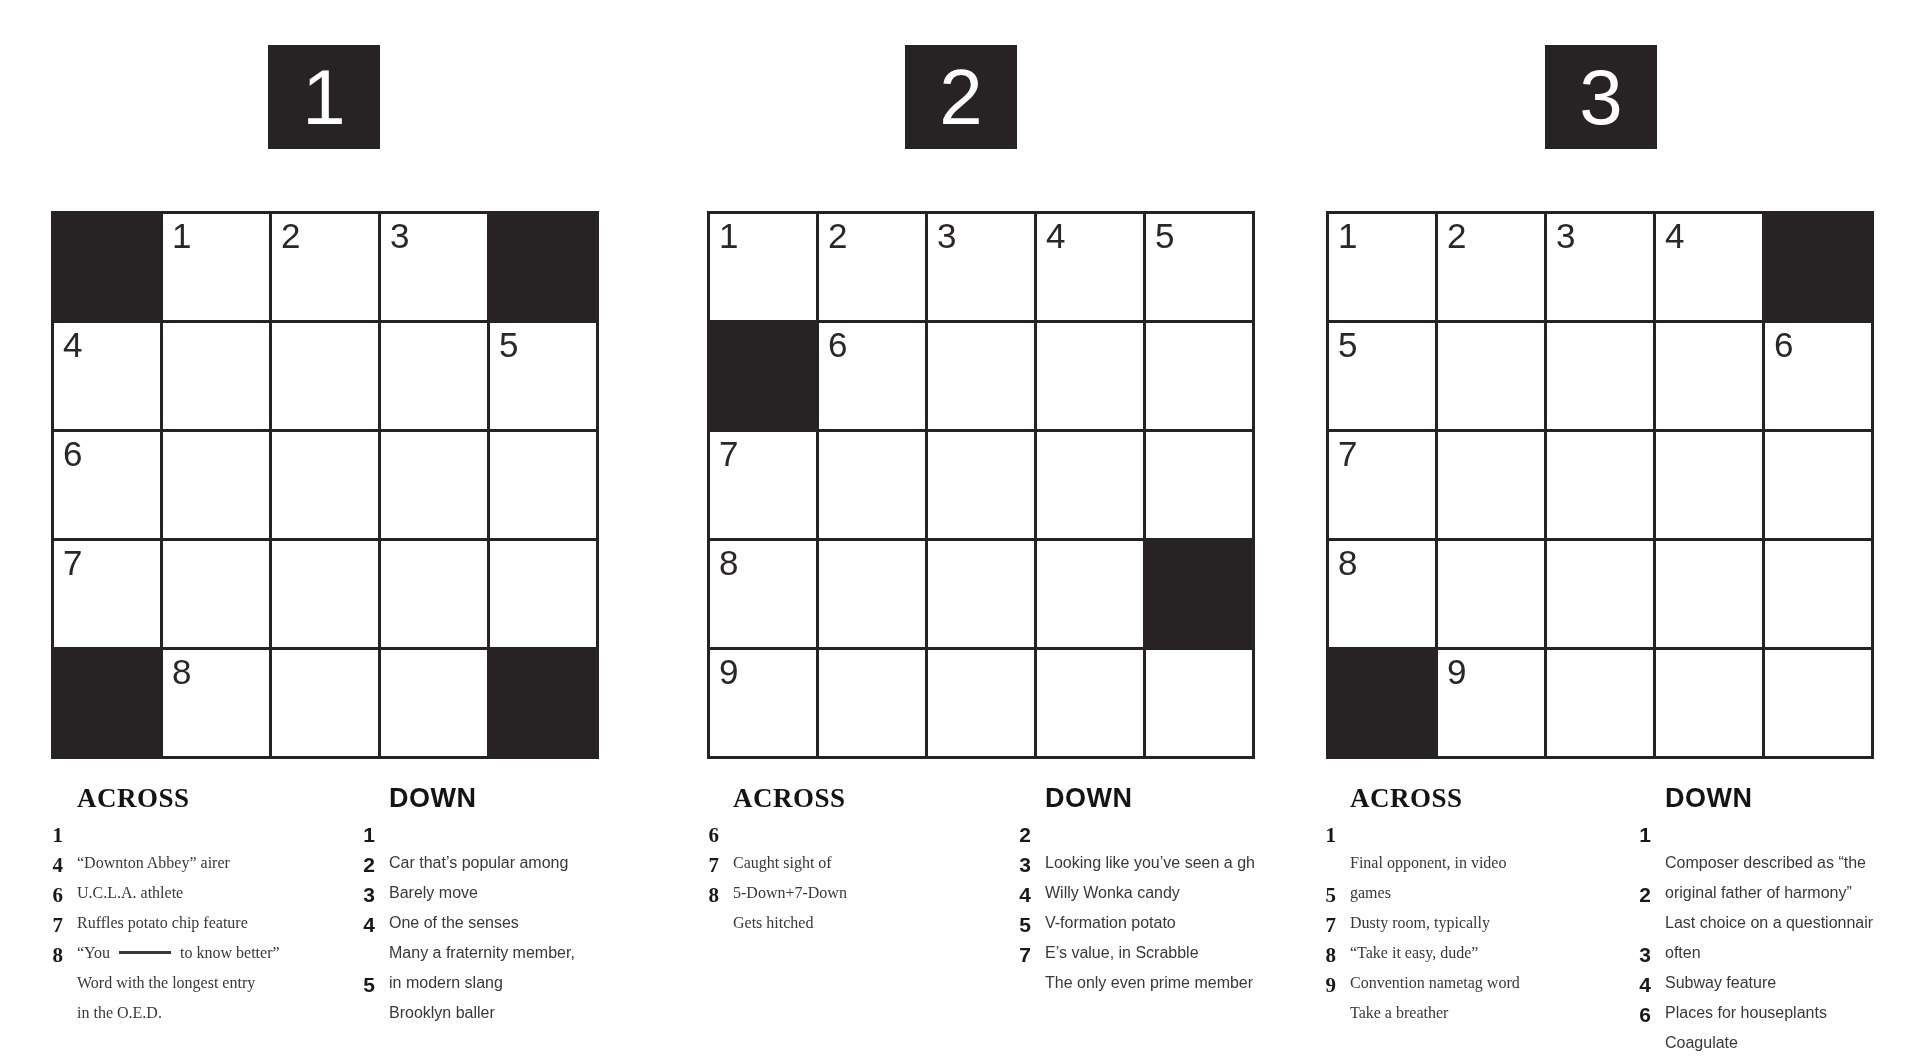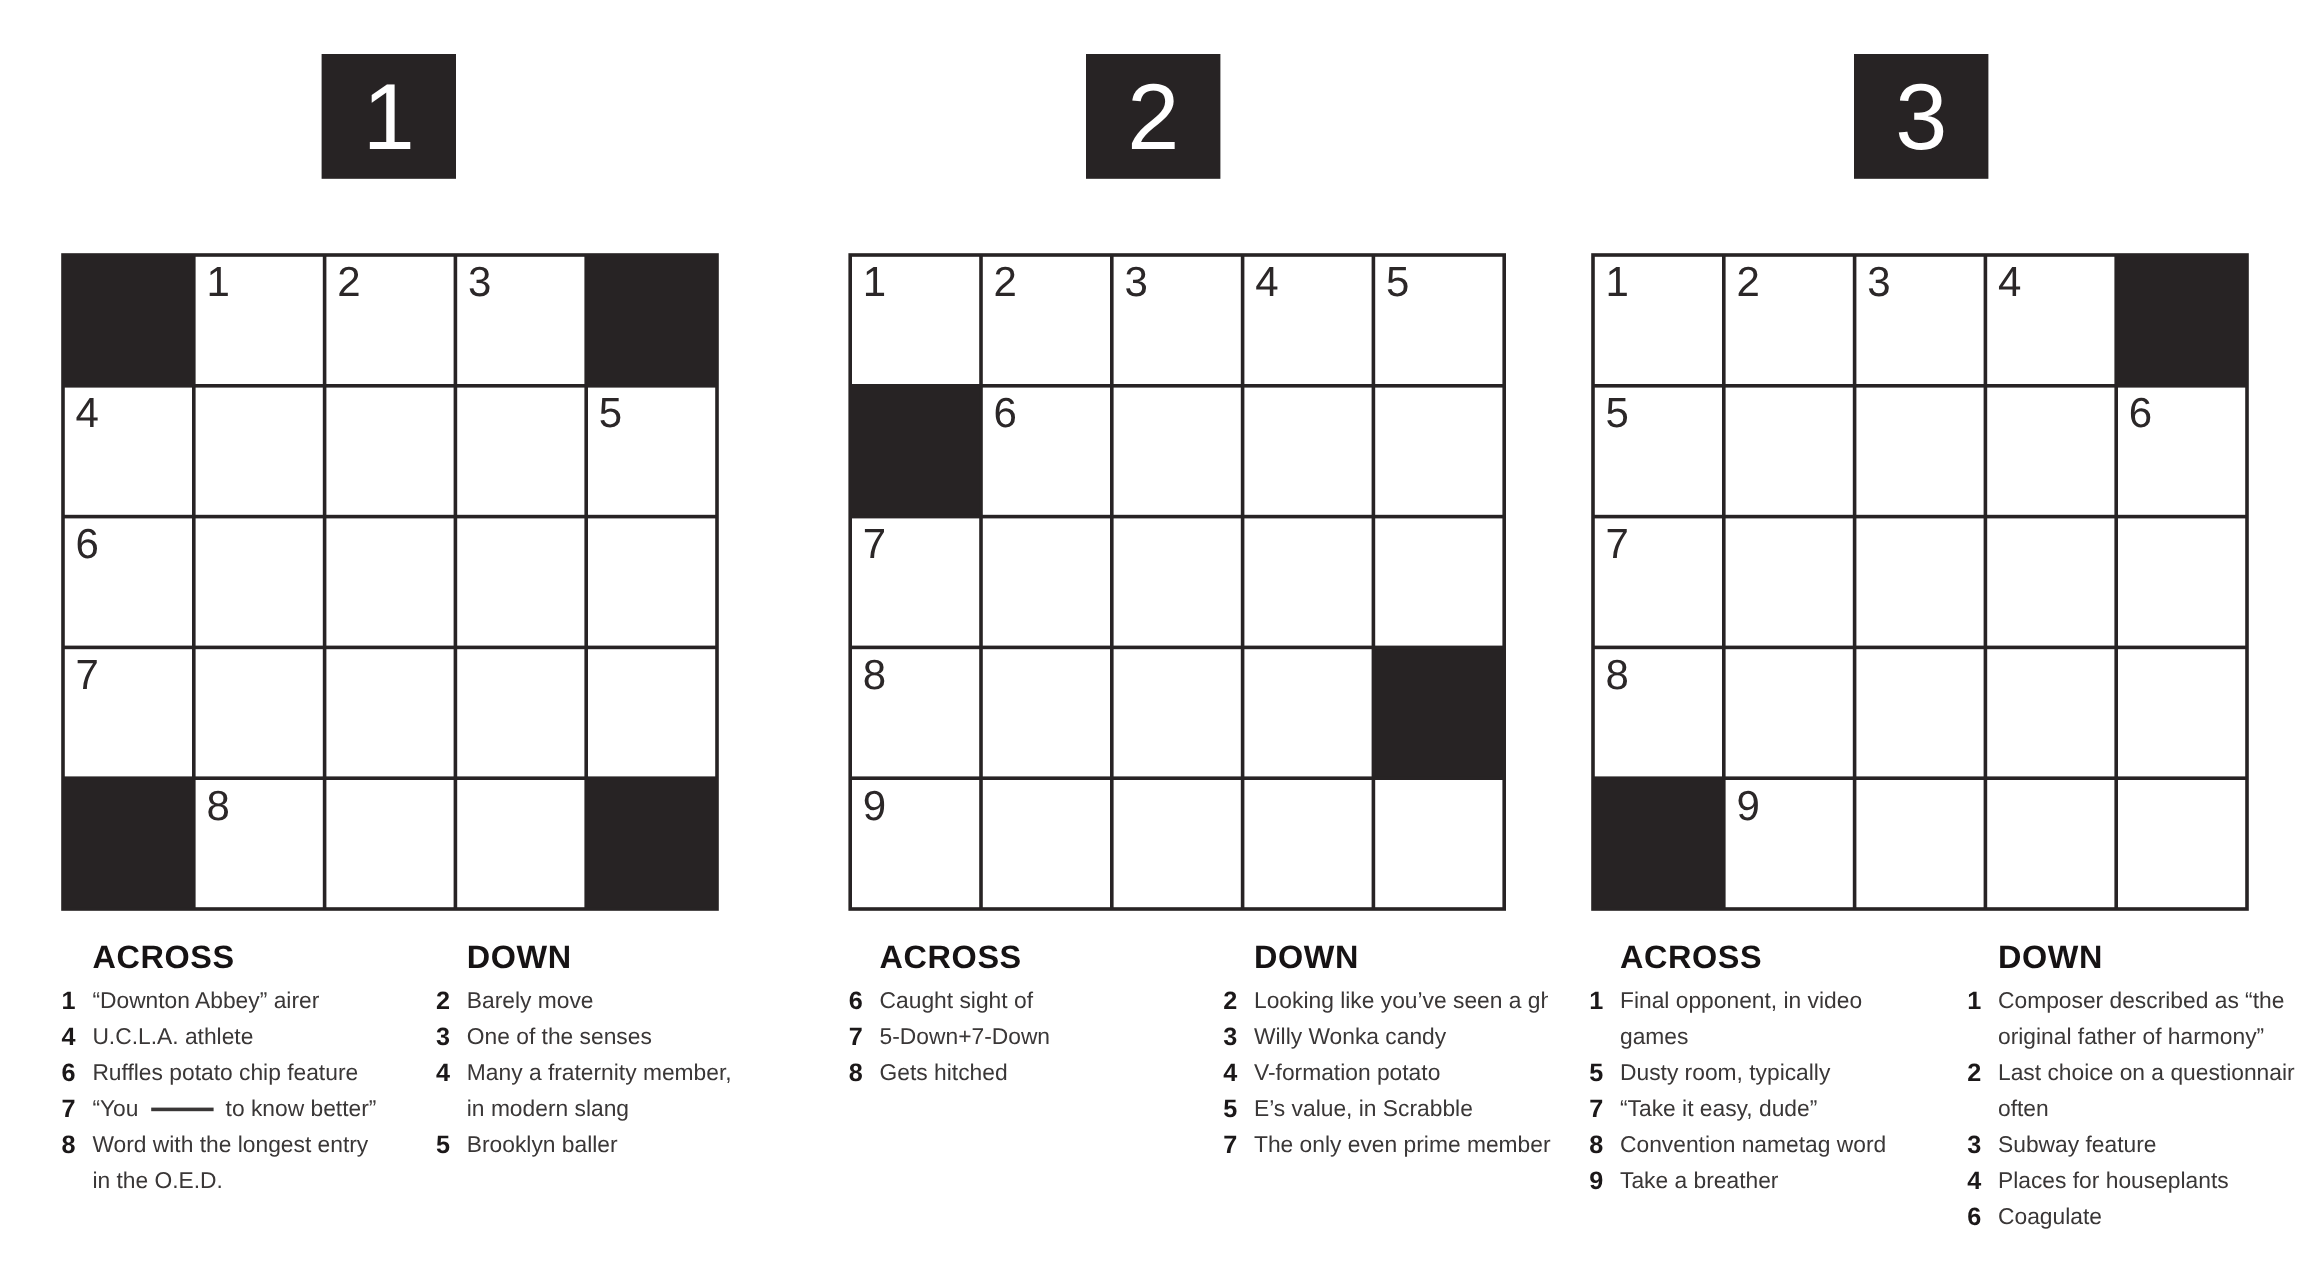--- a/index.html
+++ b/index.html
@@ -56,21 +56,21 @@
     font-size: 35px;
     line-height: 1;
     color: #2b2728;
   }
 
   .clue-col {
     position: absolute;
     top: 783px;
     width: max-content;
   }
-  .clue-col.a { left: var(--a-col); }
+  .clue-col.a { left: var(--a-col); font-family: Liberation Serif, serif; }
   .clue-col.d { left: var(--d-col); }
 
   .clue-header {
     height: 37px;
     margin-left: 38px;
     font-size: 27px;
     font-weight: 700;
     letter-spacing: 0.5px;
     color: #161314;
   }
@@ -80,23 +80,24 @@
     width: 24px;
     text-align: right;
     font-size: 21px;
     font-weight: 700;
     color: #1b1819;
     vertical-align: top;
   }
   .ctext {
     display: inline-block;
     margin-left: 14px;
-    font-size: 19px;
+    font-size: 16px;
     color: #3a3737;
     vertical-align: top;
+    margin-top: 28px;
   }
   .clue-line.clip .ctext {
     width: 245px;
     overflow: hidden;
     white-space: nowrap;
   }
   .blank {
     display: inline-block;
     width: 52px;
     height: 3px;
@@ -160,20 +161,21 @@
         <div class="clue-header">ACROSS</div>
         <div class="clue-line"><span class="cnum">1</span><span class="ctext">“Downton Abbey” airer</span></div>
         <div class="clue-line"><span class="cnum">4</span><span class="ctext">U.C.L.A. athlete</span></div>
         <div class="clue-line"><span class="cnum">6</span><span class="ctext">Ruffles potato chip feature</span></div>
         <div class="clue-line"><span class="cnum">7</span><span class="ctext">“You <span class="blank"></span> to know better”</span></div>
         <div class="clue-line"><span class="cnum">8</span><span class="ctext">Word with the longest entry</span></div>
         <div class="clue-line"><span class="cnum"></span><span class="ctext">in the O.E.D.</span></div>
       </div>
       <div class="clue-col d">
         <div class="clue-header">DOWN</div>
+        <div class="clue-line"><span class="cnum">1</span><span class="ctext">Car that’s popular among</span></div>
         <div class="clue-line"><span class="cnum">2</span><span class="ctext">Barely move</span></div>
         <div class="clue-line"><span class="cnum">3</span><span class="ctext">One of the senses</span></div>
         <div class="clue-line"><span class="cnum">4</span><span class="ctext">Many a fraternity member,</span></div>
         <div class="clue-line"><span class="cnum"></span><span class="ctext">in modern slang</span></div>
         <div class="clue-line"><span class="cnum">5</span><span class="ctext">Brooklyn baller</span></div>
       </div>
     </div>
   <div class="puzzle p2">
       <div class="title-box">
         <div class="title-num">2</div>

